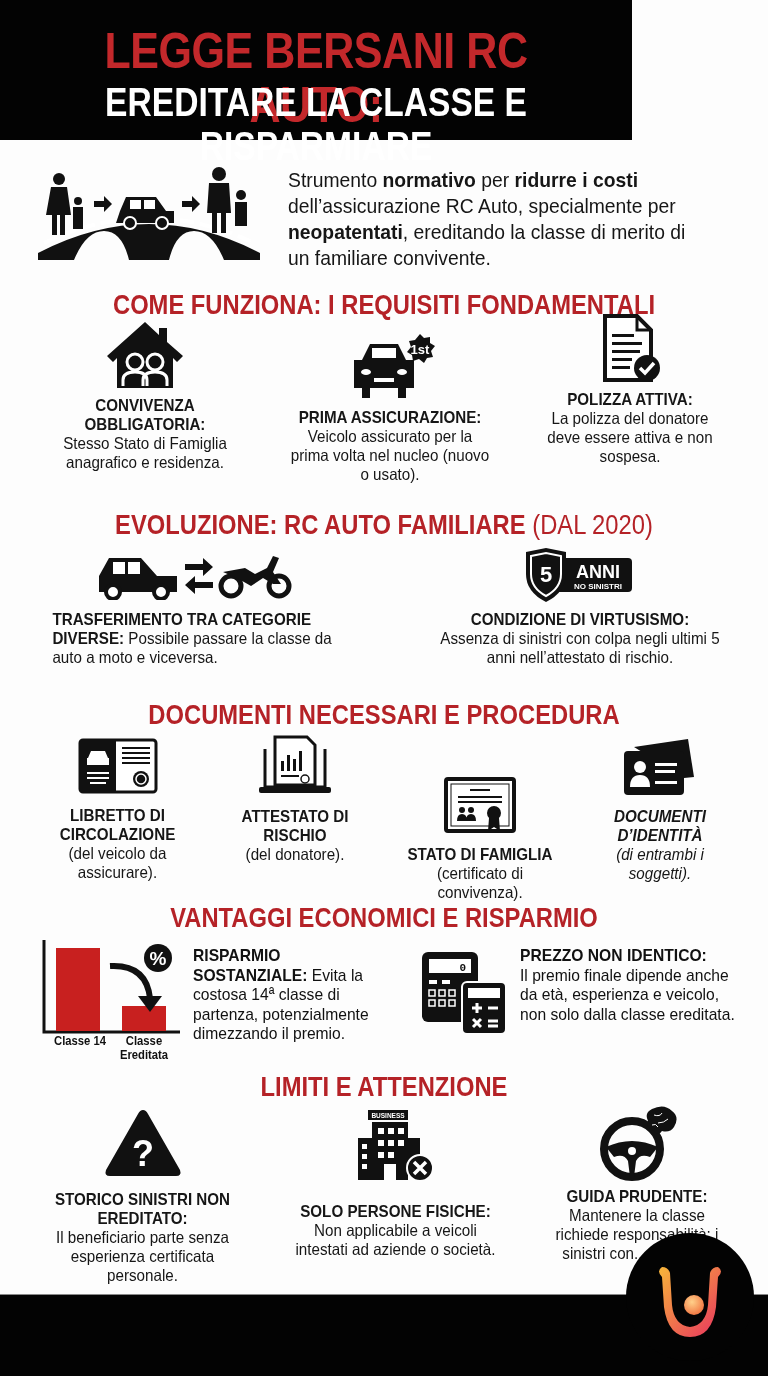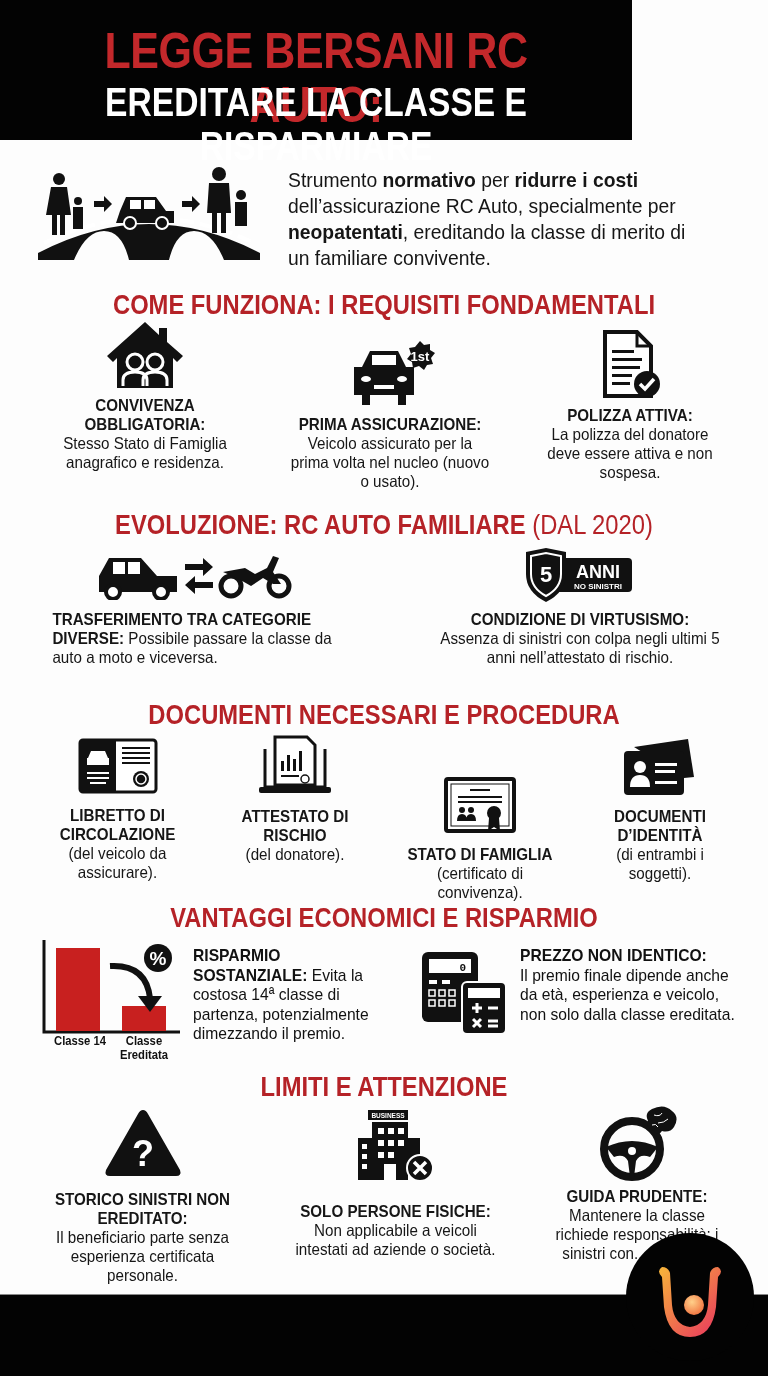--- a/index.html
+++ b/index.html
@@ -63,34 +63,34 @@
   <svg class="icon" width="80" height="70" viewBox="0 0 80 70">
     <path d="M40 2 L2 36 L8 42 L12 38 V68 H68 V38 L72 42 L78 36 L62 22 V8 H54 V15 Z" fill="#111"></path>
     <circle cx="30" cy="42" r="8" fill="none" stroke="#fff" stroke-width="3"></circle>
       <circle cx="50" cy="42" r="8" fill="none" stroke="#fff" stroke-width="3"></circle>
     <path d="M18 66 V60 Q18 52 30 52 Q42 52 42 60 V66" fill="none" stroke="#fff" stroke-width="3"></path>
     <path d="M38 66 V60 Q38 52 50 52 Q62 52 62 60 V66" fill="none" stroke="#fff" stroke-width="3"></path>
   </svg>
   <div class="txt" style="margin-top:6px;"><b>CONVIVENZA OBBLIGATORIA:</b><br><span>Stesso Stato di Famiglia anagrafico e residenza.</span></div>
 </div>
 
-<div class="card" style="left:280px; top:339px; width:220px;">
+<div class="card" style="left:280px; top:332px; width:220px;">
   <svg class="icon" width="100" height="70" viewBox="0 0 100 70">
     <path d="M22 28 L30 12 H58 L66 28 H74 V56 H66 V66 H58 V56 H30 V66 H22 V56 H14 V28 Z" fill="#111"></path>
     <rect x="32" y="16" width="24" height="10" fill="#fff"></rect>
     <ellipse cx="26" cy="40" rx="5" ry="3" fill="#fff"></ellipse>
       <ellipse cx="62" cy="40" rx="5" ry="3" fill="#fff"></ellipse>
     <rect x="34" y="46" width="20" height="4" fill="#fff"></rect>
     <polygon points="80,2 84,6 90,5 90,11 95,14 91,19 93,25 87,26 84,31 79,27 73,29 72,23 67,20 71,15 69,9 75,8" fill="#111"></polygon>
     <text x="80" y="22" font-size="13" font-weight="700" fill="#fff" text-anchor="middle" font-family="Liberation Sans, sans-serif">1st</text>
   </svg>
   <div class="txt" style="margin-top:6px;"><b>PRIMA ASSICURAZIONE:</b><br><span>Veicolo assicurato per la prima volta nel nucleo (nuovo o usato).</span></div>
 </div>
 
-<div class="card" style="left:525px; top:330px; width:210px;">
+<div class="card" style="left:525px; top:314px; width:210px;">
   <svg class="icon" width="70" height="70" viewBox="0 0 70 70">
     <path d="M10 2 H42 L56 16 V66 H10 Z" fill="#fff" stroke="#111" stroke-width="4"></path>
     <path d="M42 2 V16 H56" fill="none" stroke="#111" stroke-width="3"></path>
     <rect x="17" y="20" width="22" height="3" fill="#111"></rect>
       <rect x="17" y="28" width="30" height="3" fill="#111"></rect>
       <rect x="17" y="36" width="28" height="3" fill="#111"></rect>
       <rect x="17" y="44" width="20" height="3" fill="#111"></rect>
       <rect x="17" y="52" width="18" height="3" fill="#111"></rect>
     <circle cx="52" cy="54" r="13" fill="#111"></circle>
       <path d="M45 54 l5 5 l9 -10" stroke="#fff" stroke-width="3.5" fill="none"></path>
@@ -174,21 +174,21 @@
       <rect x="16" y="26" width="44" height="2" fill="#111"></rect>
     <circle cx="20" cy="35" r="3" fill="#111"></circle>
       <circle cx="29" cy="35" r="3" fill="#111"></circle>
     <path d="M15 46 Q15 39 20 39 Q25 39 25 46 Z M24 46 Q24 39 29 39 Q34 39 34 46 Z" fill="#111"></path>
     <circle cx="52" cy="38" r="7" fill="#111"></circle>
       <path d="M47 43 L46 56 L52 52 L58 56 L57 43 Z" fill="#111"></path>
   </svg>
   <div class="txt" style="margin-top:10px;"><b>STATO DI FAMIGLIA</b><br><span>(certificato di convivenza).</span></div>
 </div>
 
-<div class="card" style="left:585px; top:737px; width:150px;">
+<div class="card" style="left:585px; top:737px; width:150px;font-style:italic;">
   <svg class="icon" width="76" height="60" viewBox="0 0 76 60">
     <path d="M12 10 L66 2 L72 40 L62 41" fill="#111"></path>
     <rect x="2" y="14" width="60" height="44" rx="4" fill="#111"></rect>
     <circle cx="18" cy="30" r="6" fill="#fff"></circle>
       <path d="M8 50 Q8 38 18 38 Q28 38 28 50 Z" fill="#fff"></path>
     <rect x="33" y="26" width="22" height="3" fill="#fff"></rect>
       <rect x="33" y="33" width="20" height="3" fill="#fff"></rect>
       <rect x="33" y="44" width="22" height="3" fill="#fff"></rect>
   </svg>
   <div class="txt" style="margin-top:10px;"><b>DOCUMENTI D’IDENTITÀ</b><br><span>(di entrambi i soggetti).</span></div>

